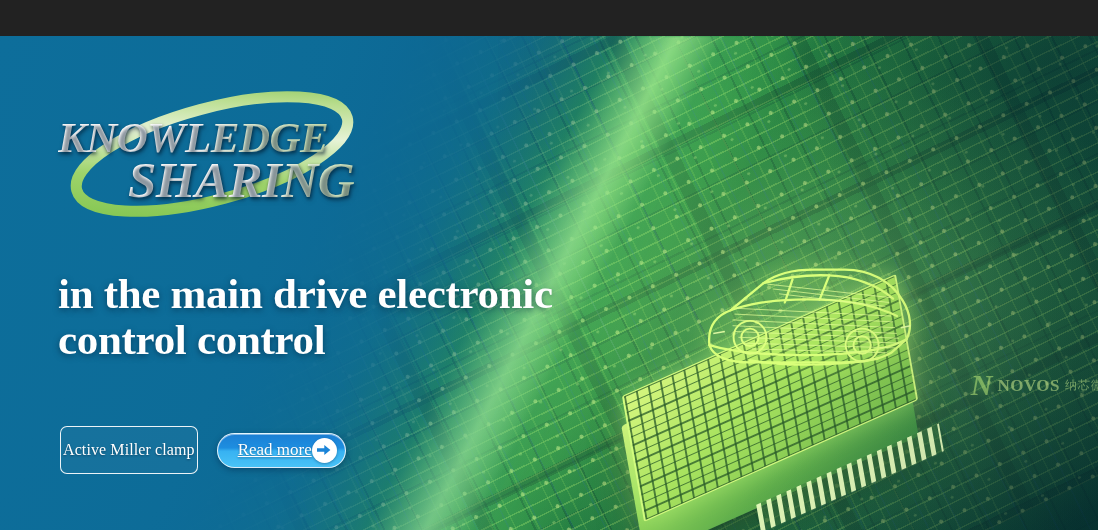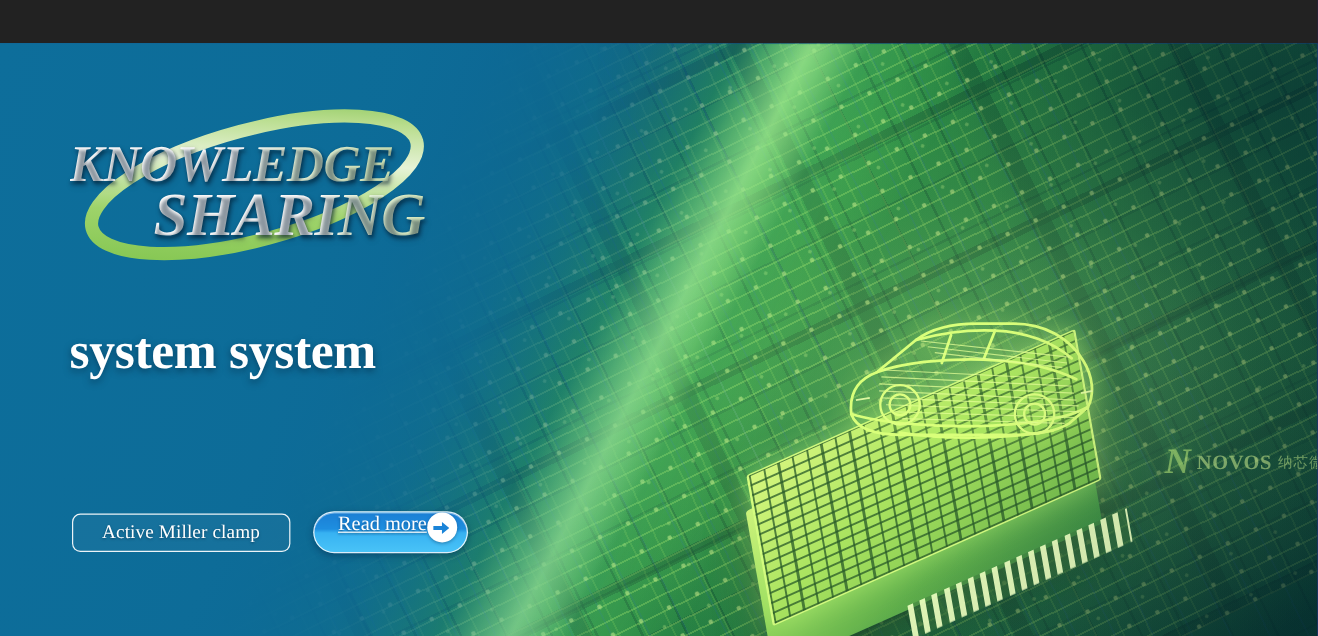--- a/index.html
+++ b/index.html
@@ -214,30 +214,30 @@
   }
   .headline .ln{display:block;white-space:nowrap;}
 
   
   .tags{
     position:absolute;left:60px;top:390px;
     display:flex;align-items:center;gap:19px;
   }
   .tag{
     display:inline-flex;align-items:center;justify-content:center;
-    height:32px;padding:0 24px;
+    height:48px;padding:0 2px;
     border:1px solid rgba(255,255,255,.92);
     border-radius:7px;
     color:#ffffff;font-size:16px;letter-spacing:.1px;
     background:rgba(255,255,255,.04);
     text-shadow:0 1px 2px rgba(0,30,55,.5);
     white-space:nowrap;
   }
   .btn-read{
-    position:relative;display:inline-flex;align-items:flex-start;gap:0;
+    position:relative;display:inline-flex;align-items:center;gap:0;
     height:35px;padding:0 8px 0 20px;
     border-radius:18px;
     border:1px solid rgba(255,255,255,.85);
     background:linear-gradient(180deg,#1b7fd4 0%,#1e8ee0 42%,#37b2f2 52%,#49c3f7 100%);
     box-shadow:0 2px 6px rgba(0,35,70,.45), inset 0 1px 0 rgba(255,255,255,.45);
     color:#fff;font-size:17px;
     text-shadow:0 1px 2px rgba(0,40,80,.55);
     cursor:pointer;white-space:nowrap;
   }
   .btn-read .arrow-circle{
@@ -327,21 +327,22 @@
           <ellipse cx="160" cy="66" rx="140" ry="46" fill="none" stroke="url(#swoosh)" stroke-width="11"></ellipse>
         </g>
       </svg>
       <div class="logo-text">
         <span class="logo-l1">KNOWLEDGE</span>
         <span class="logo-l2">SHARING</span>
       </div>
     </div>
 
     <h1 class="headline">
-      <span class="ln">system system</span>
+      <span class="ln">in the main drive electronic</span>
+      <span class="ln">control control</span>
     </h1>
 
     <div class="tags">
       <span class="tag">Active Miller clamp</span>
       <a class="btn-read" href="#">
         <span>Read more</span>
         <span class="arrow-circle">
           <svg width="14" height="12" viewBox="0 0 14 12">
             <path d="M0 4.3 H7.3 V1 L13.4 6 L7.3 11 V7.7 H0 Z" fill="#1a84d8"></path>
           </svg>

